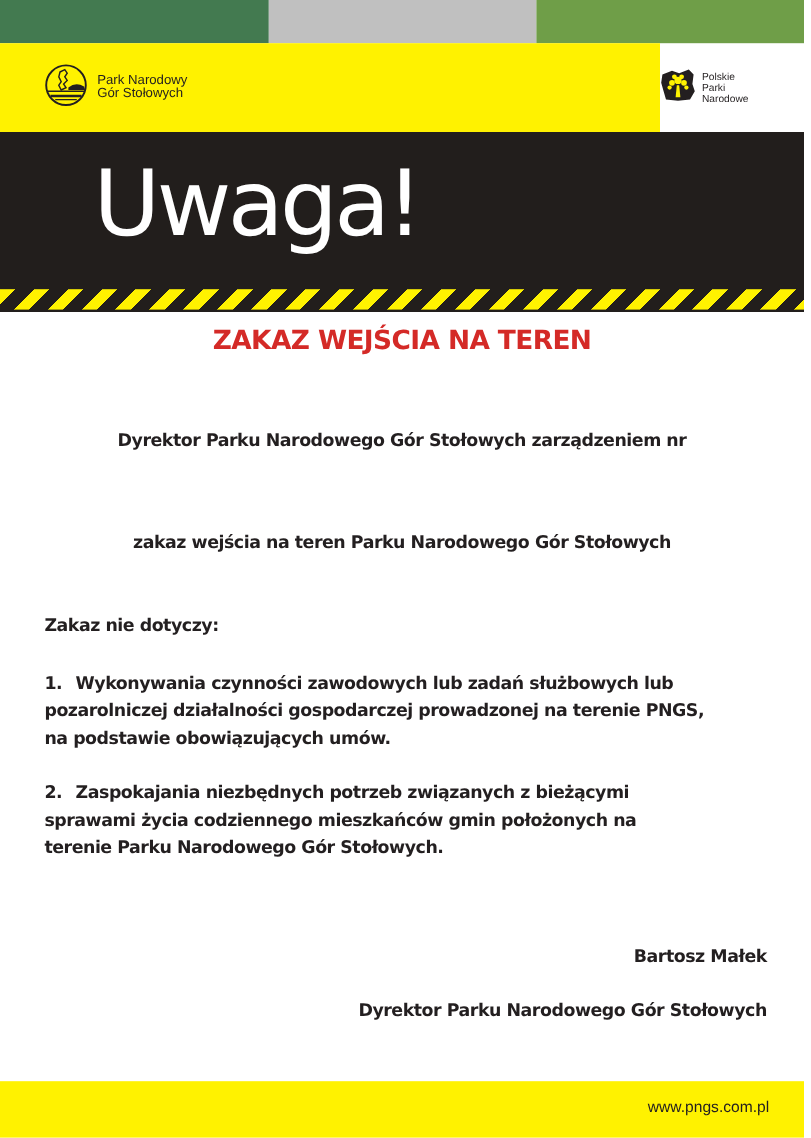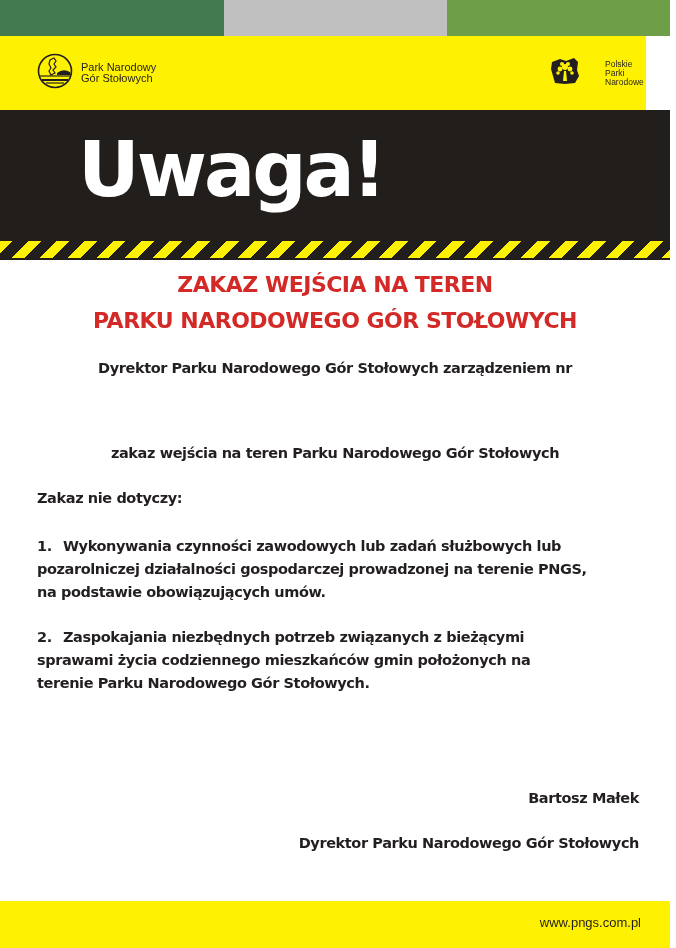--- a/index.html
+++ b/index.html
@@ -1,31 +1,31 @@
 <!DOCTYPE html>
 <html><head>
 <meta charset="utf-8">
 <style>
   html, body { margin:0; padding:0; background:#ffffff; }
   body { width:676px; height:948px; position:relative; overflow:hidden; font-family:"DejaVu Sans", sans-serif; }
   .page { position:absolute; left:0; top:0; width:670px; height:948px; background:#fff; }
   .bars { position:absolute; top:0; left:0; width:670px; height:36px; display:flex; }
   .bar { height:36px; }
-  .header { position:absolute; top:36px; left:0; width:646px; height:74px; background:#fff200; }
+  .header { position:absolute; top:36px; left:0; width:550px; height:74px; background:#fff200; }
   .logo-left { position:absolute; left:37px; top:17px; display:flex; align-items:center; }
   .logo-left .txt { margin-left:8px; font-family:"Liberation Sans", sans-serif; font-size:11px; line-height:11px; color:#231f20; }
-  .logo-right { position:absolute; left:550px; top:20px; display:flex; align-items:center;gap:20px; }
+  .logo-right { position:absolute; left:550px; top:20px; display:flex; align-items:center; }
   .logo-right .txt { margin-left:5px; font-family:"Liberation Sans", sans-serif; font-size:8.5px; line-height:9px; color:#231f20; }
   .banner { position:absolute; top:110px; left:0; width:670px; height:150px; background:#221e1c; overflow:hidden; }
-  .banner-title { position:absolute; left:78px; top:10px; font-family:"DejaVu Sans", sans-serif; font-size:76px; line-height:100px; color:#ffffff; letter-spacing:-3px; font-weight:bold; }
+  .banner-title { position:absolute; left:78px; top:10px; font-family:"DejaVu Sans", sans-serif; font-size:76px; line-height:100px; color:#ffffff; letter-spacing:-3px; font-weight:normal; }
   .hazard { position:absolute; left:0; top:131px; width:670px; height:17px;
     background: repeating-linear-gradient(135deg, #fff200 0px, #fff200 9px, #221e1c 9px, #221e1c 20px); }
   .headline { position:absolute; left:0; width:670px; text-align:center; color:#d42a27; font-family:"DejaVu Sans", sans-serif; font-weight:bold; font-size:22px; line-height:30px; letter-spacing:-0.5px; }
   .txt-c { position:absolute; left:0; width:670px; text-align:center; color:#231f20; font-family:"DejaVu Sans", sans-serif; font-weight:bold; font-size:14.5px; line-height:23px; letter-spacing:-0.4px; }
-  .txt-l { position:absolute; left:37px; width:620px; color:#231f20; font-family:"DejaVu Sans", sans-serif; font-weight:bold; font-size:14.5px; line-height:23px; letter-spacing:-0.4px; }
+  .txt-l { position:absolute; left:37px; width:620px; color:#231f20; font-family:"DejaVu Sans", sans-serif; font-weight:bold; font-size:14.5px; line-height:23px; letter-spacing:-0.4px;margin-top:24px; }
   .txt-r { position:absolute; right:31px; color:#231f20; font-family:"DejaVu Sans", sans-serif; font-weight:bold; font-size:14.5px; line-height:23px; letter-spacing:-0.4px; text-align:right; white-space:nowrap; }
   .num { display:inline-block; width:26px; }
   .footer { position:absolute; left:0; top:901px; width:670px; height:47px; background:#fff200;text-align:right; }
   .footer .url { position:absolute; right:29px; top:14px; font-family:"Liberation Sans", sans-serif; font-size:13px; color:#231f20; }
 </style>
 </head>
 <body>
 
 <div class="page">
 
@@ -74,21 +74,20 @@
       </div>
     </div>
   </div>
 
   <div class="banner">
     <div class="banner-title">Uwaga!</div>
     <div class="hazard"></div>
   </div>
 
   <div class="headline" style="top:270px;">ZAKAZ WEJŚCIA NA TEREN</div>
-  <div class="headline" style="top:306px;">PARKU NARODOWEGO GÓR STOŁOWYCH</div>
 
   <div class="txt-c" style="top:357px;">Dyrektor Parku Narodowego Gór Stołowych zarządzeniem nr</div>
 
   <div class="txt-c" style="top:442px;">zakaz wejścia na teren Parku Narodowego Gór Stołowych</div>
 
   <div class="txt-l" style="top:487px;">Zakaz nie dotyczy:</div>
 
   <div>
     <div class="txt-l" style="top:535px;">
       <span class="num">1.</span><span>Wykonywania czynności zawodowych lub zadań służbowych lub</span>

